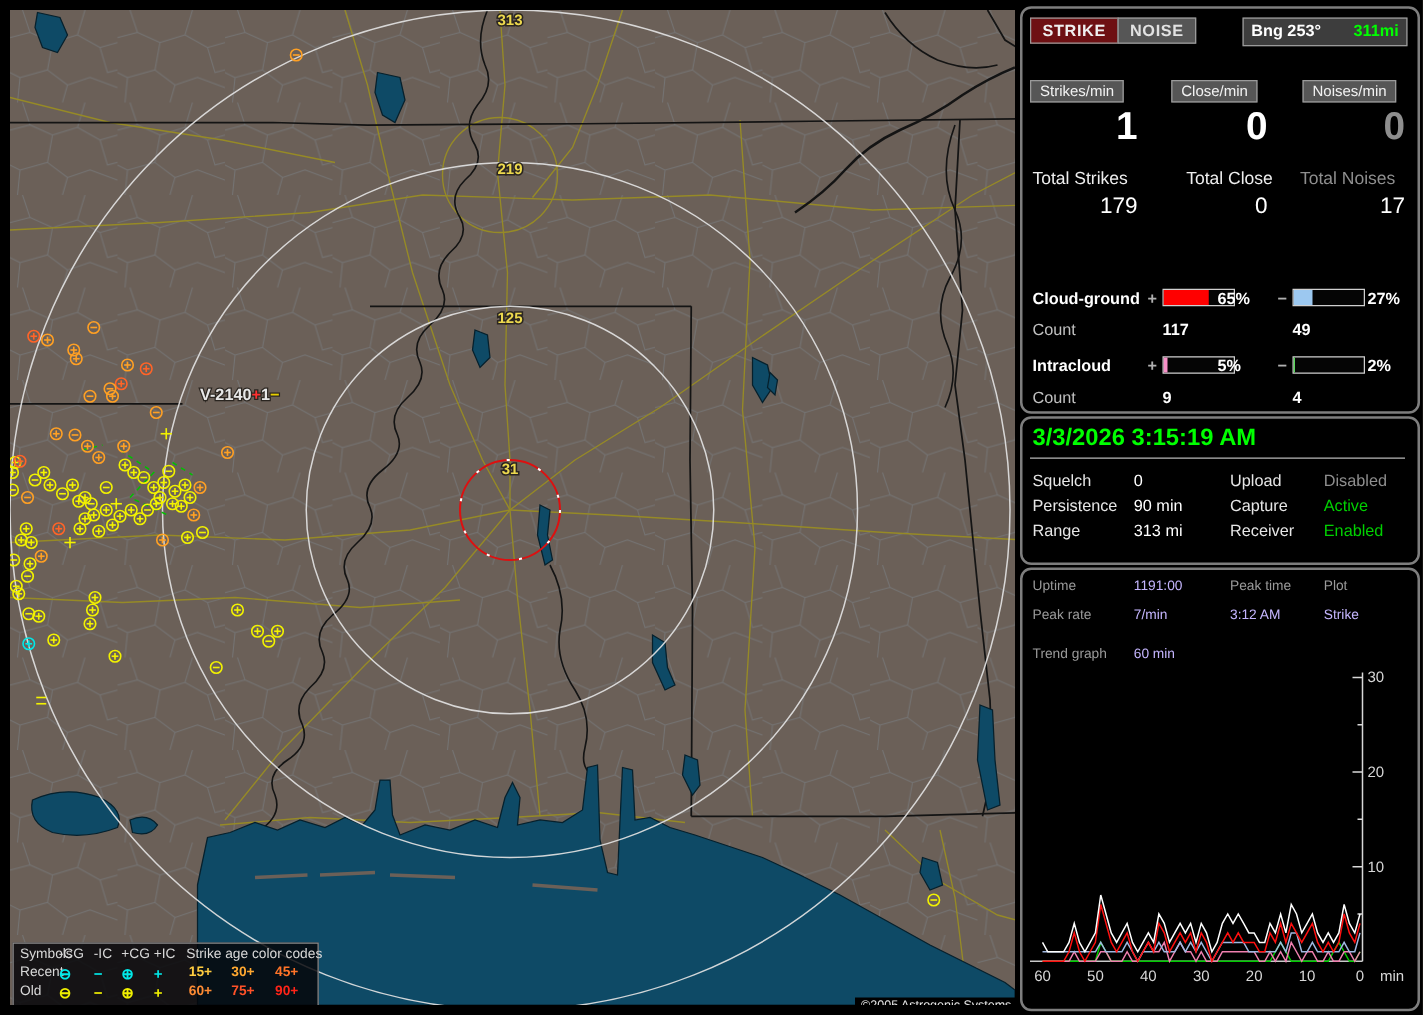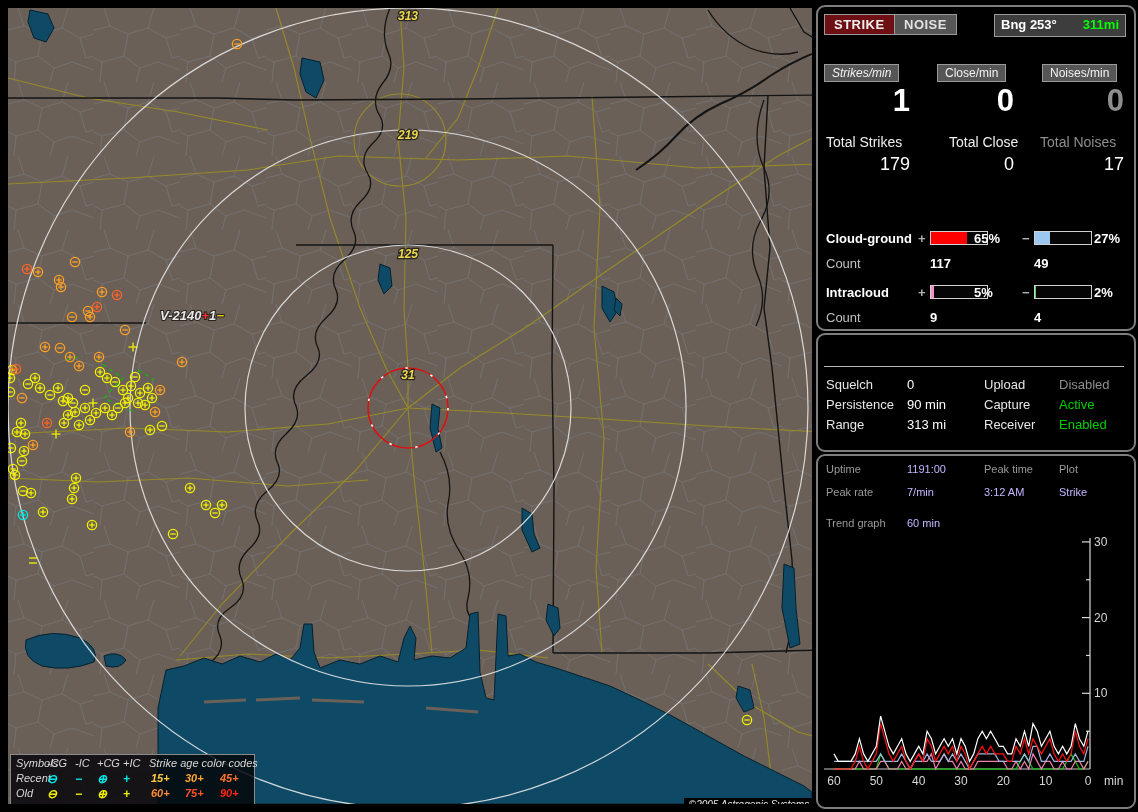--- a/index.html
+++ b/index.html
@@ -1,19 +1,19 @@
 <!DOCTYPE html>
 <html><head>
 <meta charset="utf-8">
 <style>
   html,body{margin:0;padding:0;background:#000;}
   .screen{position:relative;width:1138px;height:812px;background:#000;overflow:hidden;
           font-family:"Liberation Sans",sans-serif;}
   
-  .map{position:absolute;left:8px;top:8px;width:804px;height:796px;background:#6b6058;overflow:hidden;font-style:italic;}
+  .map{position:absolute;left:8px;top:8px;width:804px;height:796px;background:#6b6058;overflow:hidden;}
   .map svg{position:absolute;left:0;top:0;}
   .copyright{position:absolute;left:676px;top:790px;width:130px;height:14px;background:#000;
              color:#e8e8e8;font-size:10px;line-height:14px;text-align:center;}
   
   .legend{position:absolute;left:2px;top:746px;width:243px;height:50px;background:rgba(5,5,8,.84);
           border:1px solid #8a8a8a;font-size:11px;color:#d8d8d8;}
   .legend span{position:absolute;white-space:nowrap;}
   .lg-r1{top:2px;} .lg-r2{top:17px;} .lg-r3{top:32px;}
   .lg-c0{left:5px;} .lg-c1{left:36px;} .lg-c2{left:64px;} .lg-c3{left:86px;} .lg-c4{left:112px;}
   .lg-ages{left:138px;}
@@ -27,21 +27,21 @@
   .panel3{left:816px;top:454px;width:316px;height:351px;}
   .panel *{position:absolute;white-space:nowrap;}
   .btn{font-size:13px;font-weight:bold;text-align:center;border:1px solid #9a9a9a;
        padding:2px 9px;letter-spacing:.5px;}
   .strike-btn{left:6px;top:7px;color:#efefef;}
   .noise-btn{left:76px;top:7px;background:#565656;color:#e2e2e2;}
   .bng-box{left:176px;top:7px;width:118px;height:17px;background:#3d3d3d;border:1px solid #9a9a9a;
            padding:2px 6px;font-size:13px;font-weight:bold;color:#fff;}
   .bng-box .dist{position:absolute;right:6px;top:2px;}
   .stat-btn{font-size:12px;font-weight:normal;padding:1px 7px;background:#565656;color:#f2f2f2;letter-spacing:0;}
-  .sb0{left:6px;top:57px;font-style:italic;} .sb1{left:119px;top:57px;} .sb2{left:224px;top:57px;}
+  .sb0{left:6px;top:57px;} .sb1{left:119px;top:57px;} .sb2{left:224px;top:57px;}
   .bignum{font-size:31px;font-weight:bold;color:#fff;text-align:right;top:76px;width:86px;}
   .bn0{left:6px;} .bn1{left:110px;} .bn2{left:220px;}
   .tlabel{font-size:14px;color:#eee;top:127px;}
   .tl0{left:8px;} .tl1{left:131px;} .tl2{left:222px;}
   .tvalue{font-size:18px;color:#fff;text-align:right;top:147px;width:86px;}
   .gray{color:#8e8e8e !important;}
   .dist-title{left:8px;top:196px;font-size:13px;color:#b4b4b4;border-bottom:1px solid #a8a8a8;
               width:298px;padding-bottom:3px;}
   .drow{font-size:13px;}
   .dlabel{left:8px;font-weight:bold;color:#fff;}
@@ -494,20 +494,21 @@
     <div class="dbar y-ic x-bar2">
         <i id="bar-1n" style="width: 2%; background: rgb(88, 216, 88);"></i>
       </div>
     <div class="drow dpct y-ic x-pct2">2%</div>
     <div class="drow dcnt-label y-icc">Count</div>
     <div class="drow dcnt y-icc x-cnt1">9</div>
     <div class="drow dcnt y-icc x-cnt2">4</div>
   </div>
 
   <div class="panel panel2">
+    <div class="datetime">3/3/2026 3:15:19 AM</div>
     <div class="dt-rule"></div>
 
     <div class="srow sr0 sc0">Squelch</div>
     <div class="srow sr0 sc1">0</div>
     <div class="srow sr0 sc2">Upload</div>
     <div class="srow sr0 sc3 gray">Disabled</div>
 
     <div class="srow sr1 sc0">Persistence</div>
     <div class="srow sr1 sc1">90 min</div>
     <div class="srow sr1 sc2">Capture</div>

